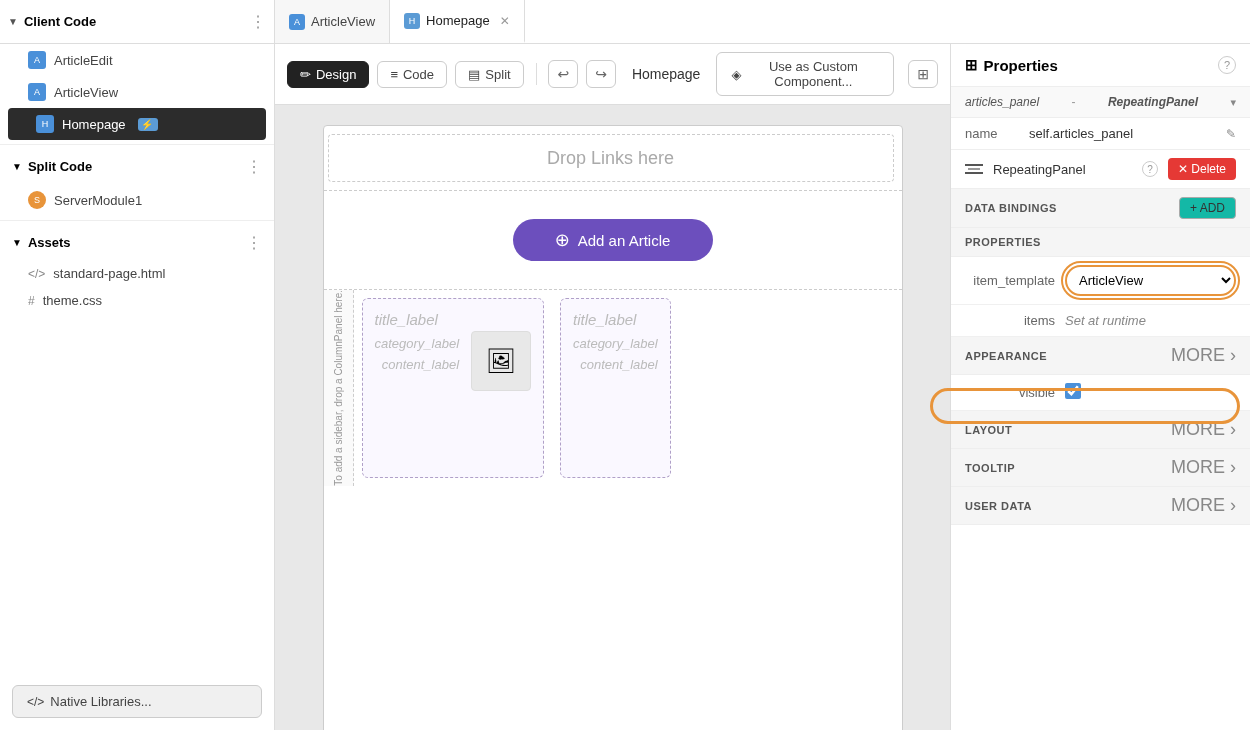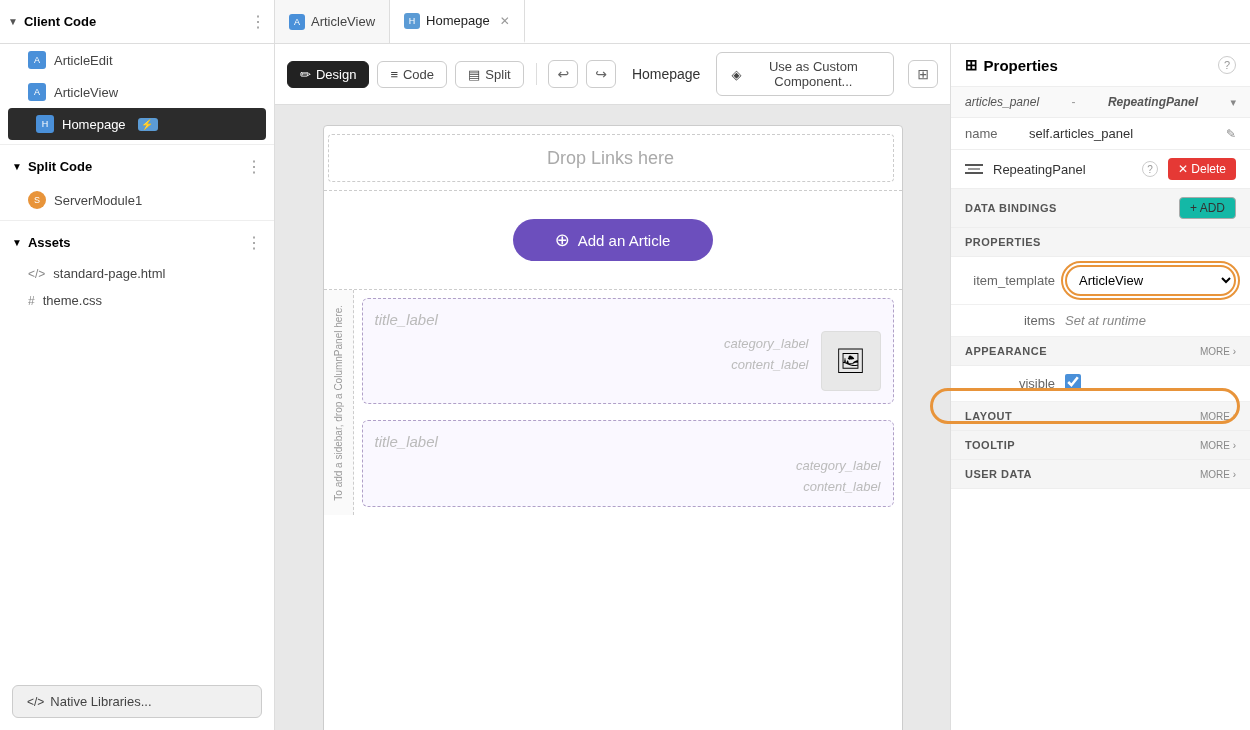--- a/index.html
+++ b/index.html
@@ -130,21 +130,21 @@
       width: 100%; border: 1px solid #ccc; border-radius: 4px; padding: 5px 8px; font-size: 13px; background: #fff; cursor: pointer; appearance: auto;
     }
     .prop-select.highlighted {
       border: 2px solid #e8943a; border-radius: 20px; outline: 2px solid #e8943a; outline-offset: 2px;
     }
     .prop-italic { font-style: italic; color: #888; font-size: 13px; }
     .prop-checkbox { width: 16px; height: 16px; accent-color: #4a90d9; cursor: pointer; }
 
     .section-header-collapsible { display: flex; align-items: center; justify-content: space-between; padding: 8px 14px; background: #f5f5f5; border-bottom: 1px solid #eee; cursor: pointer; }
     .sc-title { font-size: 11px; font-weight: 700; letter-spacing: 0.5px; color: #555; text-transform: uppercase; }
-    .sc-more { font-size: 10px; color: #888; }
+    .sc-more { font-size: 18px; color: #888; }
 
     
     .orange-circle {
       position: absolute; border: 3px solid #e8943a; border-radius: 24px; pointer-events: none;
       top: 388px; left: 930px; width: 310px; height: 36px; z-index: 10;
     }
   </style>
 </head>
 <body>
 
@@ -263,21 +263,21 @@
             <span data-bind="canvas.add_article_label">Add an Article</span>
           </button>
         </div>
 
         <div style="display:flex; flex:1; border-top: 1px dashed #ccc;">
 
           <div style="width:30px; border-right: 1px dashed #ccc; display:flex; align-items:center; justify-content:center; background:#fafafa;">
             <span style="writing-mode:vertical-rl; transform:rotate(180deg); font-size:10px; color:#999; text-align:center;" data-bind="canvas.sidebar_text">To add a sidebar, drop a ColumnPanel here.</span>
           </div>
 
-          <div style="flex:1; display:flex; flex-direction:column;">
+          <div style="flex:1; display:flex; ">
 
             <div class="article-item">
               <div style="display:flex; gap:12px;">
                 <div style="flex:1;">
                   <div class="title-label" data-bind="canvas.title_label">title_label</div>
                   <div style="display:flex; justify-content:flex-end;">
                     <span class="category-label" data-bind="canvas.category_label">category_label</span>
                   </div>
                   <div style="display:flex; justify-content:flex-end;">
                     <span class="content-label" data-bind="canvas.content_label">content_label</span>

